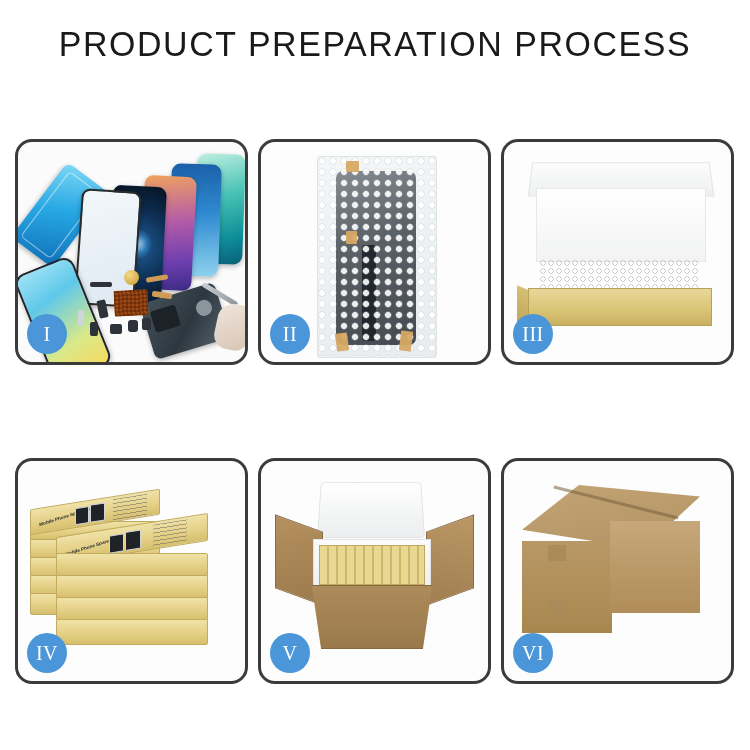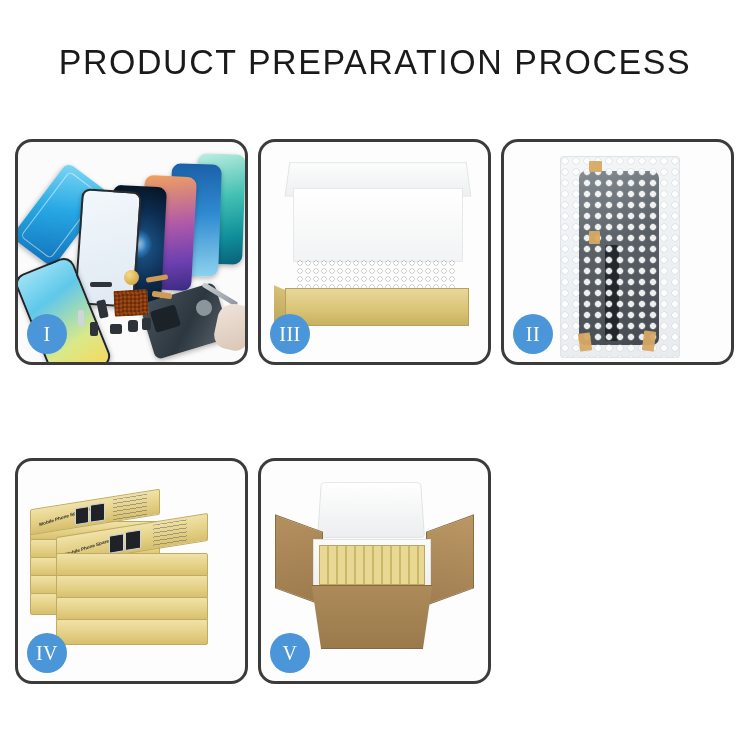--- a/index.html
+++ b/index.html
@@ -3,21 +3,21 @@
 <meta charset="utf-8">
 <style>
   html,body{margin:0;padding:0;}
   body{
     width:750px;height:750px;
     background:#ffffff;
     font-family:"Liberation Sans", sans-serif;
     overflow:hidden;
     position:relative;
   }
-  .header{ text-align:center; padding-top:44px; }
+  .header{ text-align:center; padding-top:26px; }
   .title{
     font-size:35px;
     font-weight:500;
     letter-spacing:1.6px;
     color:#1a1a1a;
     line-height:1;
     transform:scaleX(0.97);
   }
   .subtitle{
     font-size:15.5px;
@@ -286,46 +286,46 @@
       <div class="chip" style="left:92px;top:182px;width:12px;height:10px;"></div>
       <div class="chip" style="left:110px;top:178px;width:10px;height:12px;border-radius:3px;"></div>
       <div class="chip" style="left:124px;top:176px;width:9px;height:12px;"></div>
       <div class="chip" style="left:60px;top:168px;width:6px;height:16px;background:#cfd6db;"></div>
       <div class="tweezer"></div>
       <div class="hand"></div>
     </div>
     <div class="badge">I</div>
   </div>
 
-  <div class="panel p3">
-    <div class="stage">
-      <div class="box3-lid"></div>
-      <div class="box3-foam"></div>
-      <div class="box3-bubble"></div>
-      <div class="box3-side"></div>
-      <div class="box3-base"></div>
-    </div>
-    <div class="badge">III</div>
-  </div>
-
   <div class="panel p2">
     <div class="stage">
       <div class="bubblebag">
         <div class="screen-in"></div>
         <div class="flex-cable"></div>
         <div class="bubbles"></div>
         <div class="tape" style="left:28px;top:4px;width:13px;height:11px;"></div>
         <div class="tape" style="left:28px;top:74px;width:11px;height:13px;"></div>
         <div class="tape" style="left:18px;top:176px;width:12px;height:18px;transform:rotate(-8deg);"></div>
         <div class="tape" style="left:82px;top:174px;width:12px;height:20px;transform:rotate(7deg);"></div>
       </div>
     </div>
     <div class="badge">II</div>
   </div>
 
+  <div class="panel p3">
+    <div class="stage">
+      <div class="box3-lid"></div>
+      <div class="box3-foam"></div>
+      <div class="box3-bubble"></div>
+      <div class="box3-side"></div>
+      <div class="box3-base"></div>
+    </div>
+    <div class="badge">III</div>
+  </div>
+
   <div class="panel p4">
     <div class="stage">
       <div class="stackbox" style="left:12px;top:60px;width:128px;height:18px;"></div>
       <div class="stackbox" style="left:12px;top:78px;width:128px;height:18px;"></div>
       <div class="stackbox" style="left:12px;top:96px;width:128px;height:18px;"></div>
       <div class="stackbox" style="left:12px;top:114px;width:128px;height:18px;"></div>
       <div class="stackbox" style="left:12px;top:132px;width:128px;height:20px;"></div>
 
       <div class="stackbox" style="left:12px;top:38px;width:128px;height:24px;transform:skewY(-9deg);">
         <span class="sb-label" style="left:8px;top:9px;transform:rotate(-9deg);">Mobile Phone Spare Parts</span>
@@ -354,14 +354,25 @@
       <div class="v-foamlid"></div>
       <div class="v-flapL"></div>
       <div class="v-flapR"></div>
       <div class="v-inner"></div>
       <div class="v-yellow"></div>
       <div class="v-front"></div>
     </div>
     <div class="badge">V</div>
   </div>
 
+  <div class="panel p6">
+    <div class="stage">
+      <div class="c-top"></div>
+      <div class="c-seam"></div>
+      <div class="c-left"></div>
+      <div class="c-right"></div>
+      <div class="c-tape" style="left:44px;top:84px;width:18px;height:16px;"></div>
+      <div class="c-tape" style="left:46px;top:140px;width:18px;height:16px;"></div>
+    </div>
+    <div class="badge">VI</div>
+  </div>
 
 </div>
 
 </body></html>

